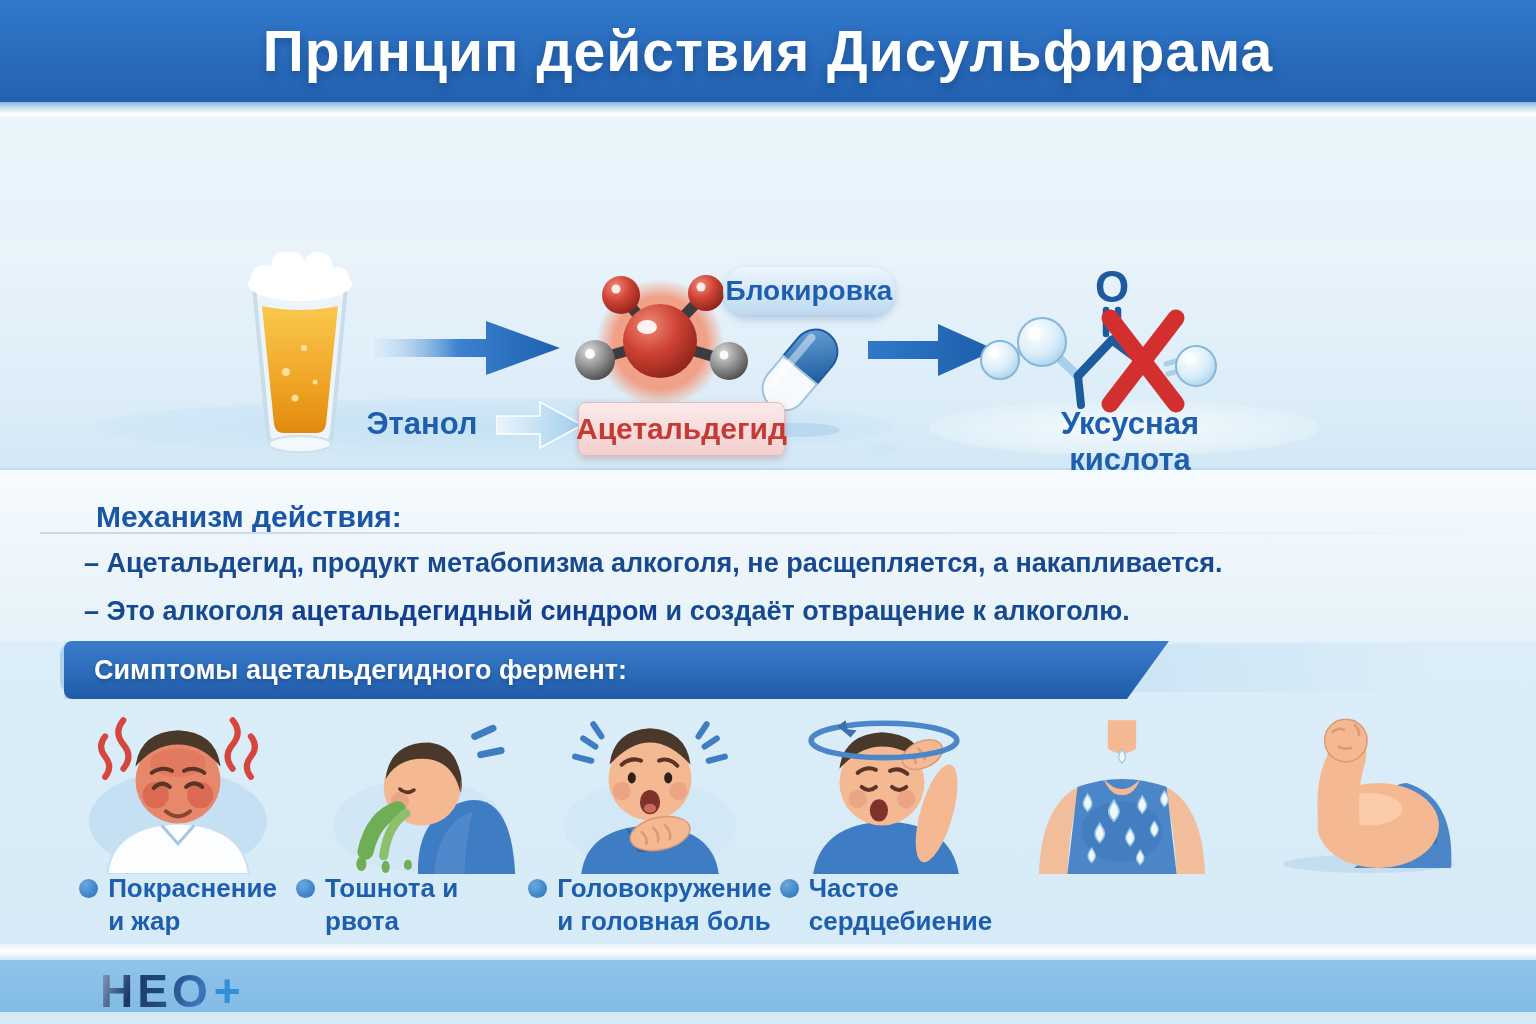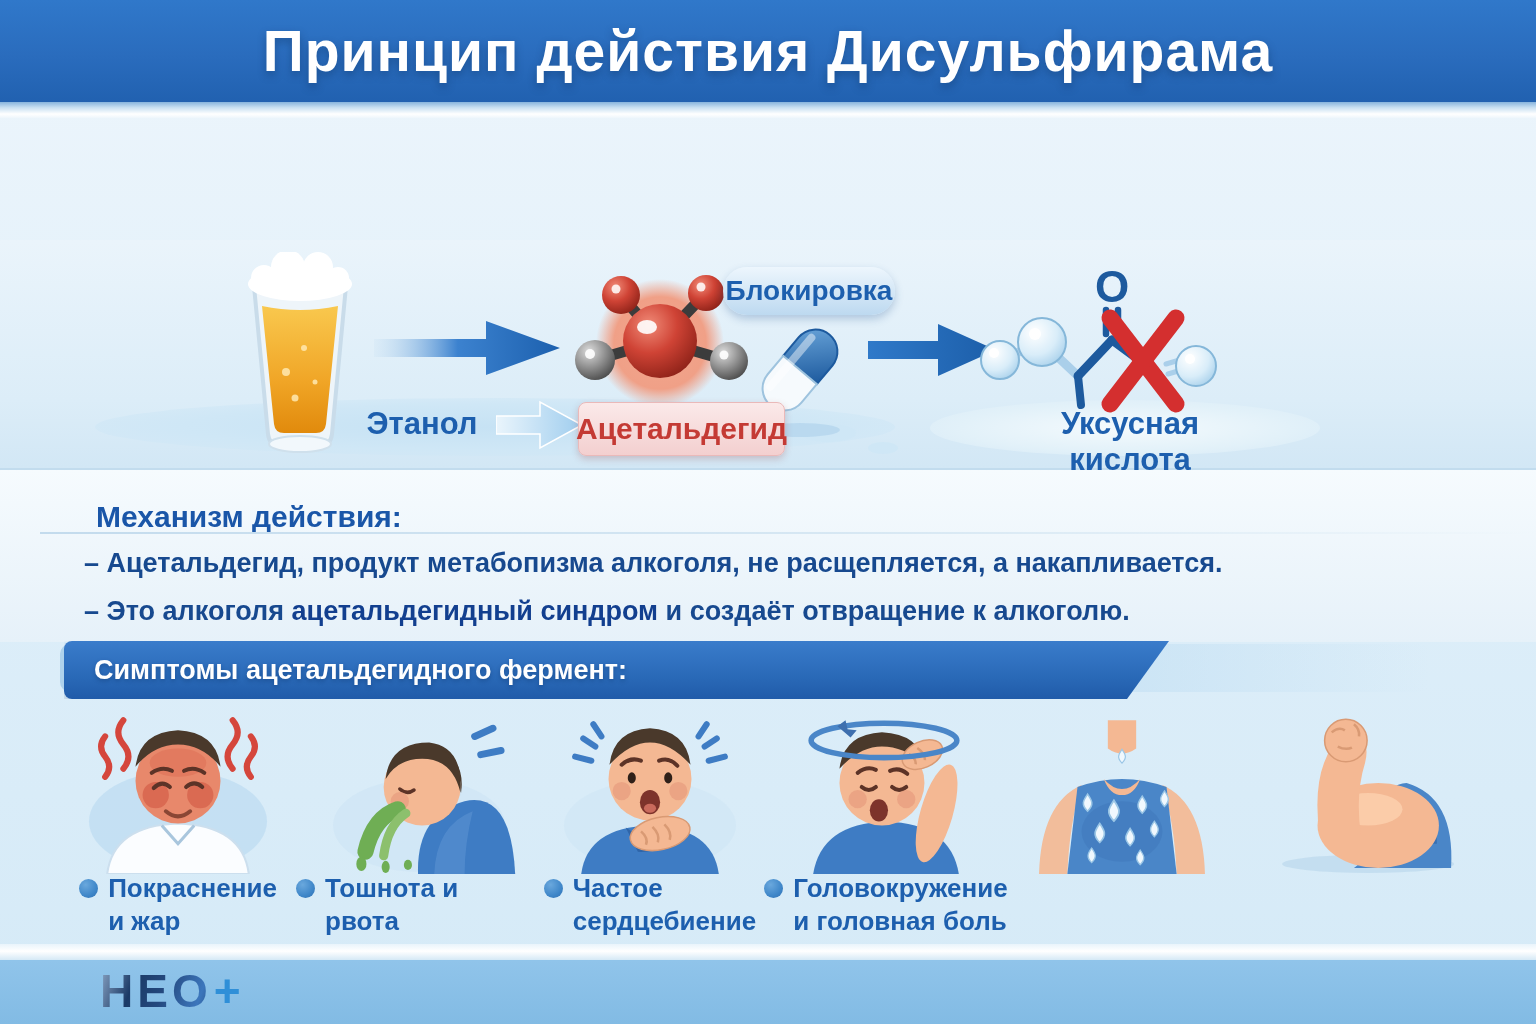--- a/index.html
+++ b/index.html
@@ -73,21 +73,21 @@
   .sym-cell{width:236px;height:176px;display:flex;align-items:flex-end;justify-content:center;}
   .sym-cell svg{display:block;}
   .label-row{position:absolute;left:60px;top:872px;width:1416px;display:flex;}
   .label-cell{width:236px;display:flex;justify-content:center;align-items:flex-start;}
   .label-dot{width:19px;height:19px;border-radius:50%;margin:7px 10px 0 0;flex:0 0 auto;
     background:radial-gradient(circle at 35% 30%,#6aa8dd 0%,#3f87c9 60%,#2f6fb2 100%);}
   .label-text{font-size:26px;font-weight:bold;color:#1d5fae;white-space:pre-line;line-height:1.25;}
   
   .footer-strip{position:absolute;left:0;top:944px;width:1536px;height:16px;
     background:linear-gradient(180deg,#e9f4fb 0%,#ffffff 45%,#d5e9f6 100%);}
-  .footer{position:absolute;left:0;top:960px;width:1536px;height:64px;
+  .footer{position:absolute;left:0;top:960px;width:1536px;height:52px;
     background:linear-gradient(180deg,#90c4ea 0%,#82bbe4 100%);}
   .logo{position:absolute;left:100px;top:4px;font-size:46px;font-weight:bold;letter-spacing:4px;}
   .logo .neo{background:linear-gradient(110deg,#8fa9c8 0%,#1b3a66 30%,#24487e 55%,#3c76bc 85%,#274e84 100%);
     -webkit-background-clip:text;background-clip:text;color:transparent;}
   .logo .plus{color:#2f8fd8;margin-left:2px;}
 </style>
 </head>
 <body>
 
 <div class="poster">
@@ -406,27 +406,27 @@
       <span class="label-dot"></span>
       <span class="label-text">Покраснение
 и жар</span>
     </div>
     <div class="label-cell">
       <span class="label-dot"></span>
       <span class="label-text">Тошнота и рвота</span>
     </div>
     <div class="label-cell">
       <span class="label-dot"></span>
+      <span class="label-text">Головокружение
+и головная боль</span>
+    </div>
+    <div class="label-cell">
+      <span class="label-dot"></span>
       <span class="label-text">Частое
 сердцебиение</span>
-    </div>
-    <div class="label-cell">
-      <span class="label-dot"></span>
-      <span class="label-text">Головокружение
-и головная боль</span>
     </div>
   </div>
 
   <div class="footer-strip"></div>
   <div class="footer">
     <div class="logo">
       <span class="neo">НЕО</span><span class="plus">+</span>
     </div>
   </div>
 

